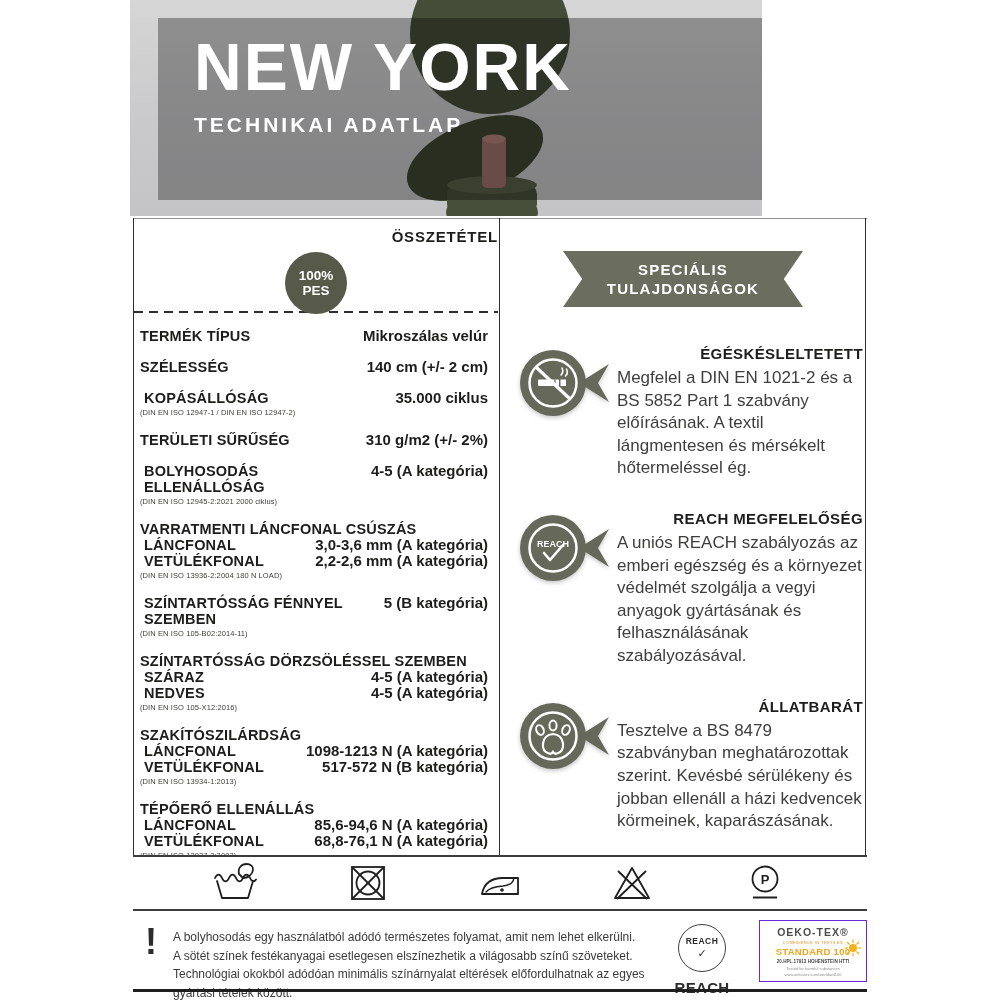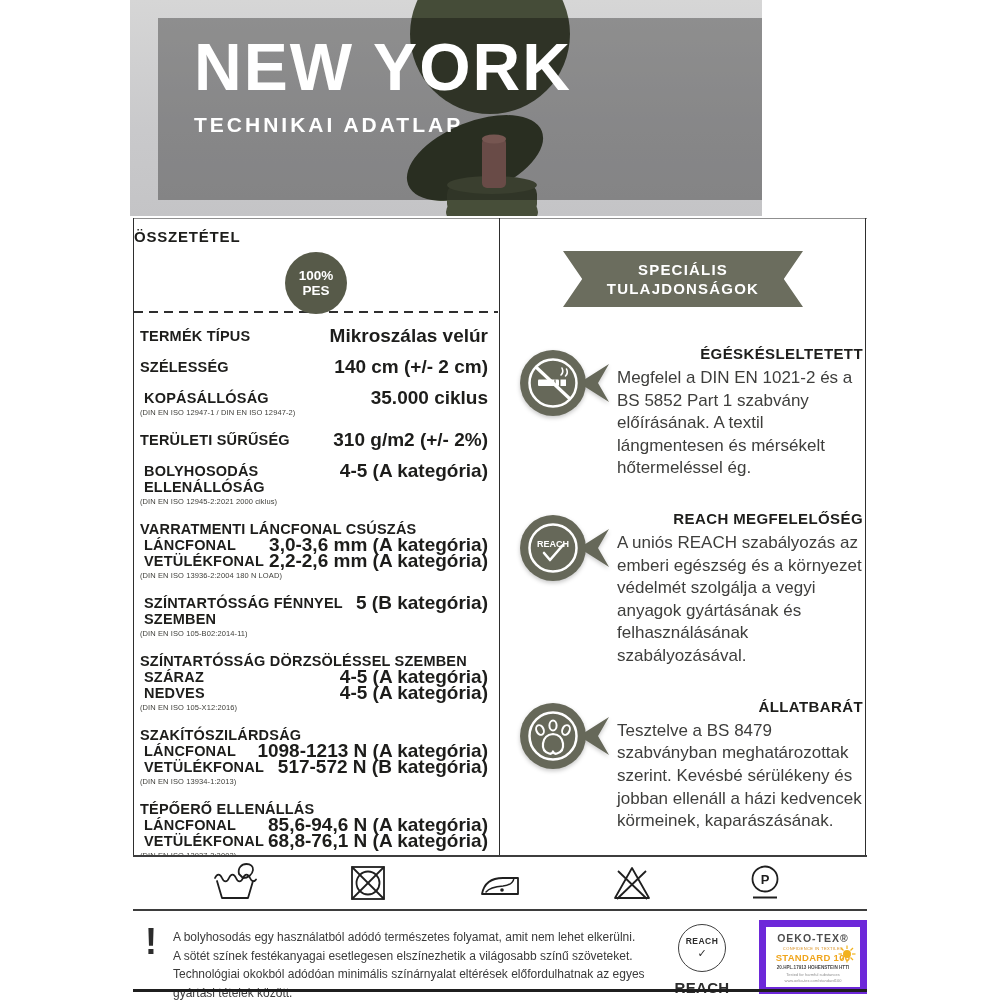--- a/index.html
+++ b/index.html
@@ -19,32 +19,32 @@
 
   
   .frame-top{position:absolute;left:3px;top:218px;width:734px;height:0;border-top:1px solid #8f8f8f;}
   .frame-left{position:absolute;left:3px;top:218px;height:637px;border-left:1.5px solid #2e2e2e;}
   .frame-right{position:absolute;left:735px;top:218px;height:637px;border-left:1.5px solid #2e2e2e;}
   .divider{position:absolute;left:369px;top:218px;height:637px;border-left:1.5px solid #2e2e2e;}
   .bottom-bar{position:absolute;left:3px;top:989px;width:734px;height:3px;background:#1f1f1f;}
 
   
   .left-col{position:absolute;left:4px;top:219px;width:364px;}
-  .composition{height:93px;text-align:left;padding-top:9px;
+  .composition{height:93px;text-align:right;padding-top:9px;
      background-image:repeating-linear-gradient(90deg,#2e2e2e 0 9px,transparent 9px 15px);
      background-position:0 100%;background-size:100% 2px;background-repeat:no-repeat;height:94px;box-sizing:border-box;}
   .comp-title{font-size:15px;font-weight:bold;letter-spacing:.8px;}
   .comp-circle{width:62px;height:62px;border-radius:50%;margin:7px auto 0;
      display:flex;flex-direction:column;justify-content:center;align-items:center;
      color:#fff;font-weight:bold;font-size:13.5px;line-height:15px;}
 
   .spec-row{display:flex;justify-content:space-between;align-items:flex-start;
             padding:0 10px 0 6px;margin-top:15px;}
   .spec-label{font-weight:bold;font-size:14.5px;line-height:16px;letter-spacing:.2px;max-width:55%;}
-  .spec-value{font-weight:bold;font-size:19px;line-height:16px;text-align:right;white-space:nowrap;}
+  .spec-value{font-weight:bold;font-size:15px;line-height:16px;text-align:right;white-space:nowrap;}
   .spec-note{font-size:7.5px;color:#3d3d38;letter-spacing:.1px;margin:2px 0 0 6px;}
   .spec-group{margin-top:15px;padding:0 10px 0 6px;}
   .group-title{font-weight:bold;font-size:14.5px;line-height:16px;letter-spacing:.2px;}
   .group-line{display:flex;justify-content:space-between;padding-left:4px;}
   .group-line .spec-label{max-width:none;}
   .spec-group .spec-note{margin-left:0;padding-left:0;}
 
   
   .right-col{position:absolute;left:371px;top:219px;width:364px;}
   .ribbon{width:240px;height:56px;margin:32px auto 0;color:#fff;text-align:center;
@@ -71,21 +71,21 @@
   .note{font-size:12px;color:#3a3a3a;line-height:18.5px;}
   .badges{margin-left:auto;display:flex;align-items:flex-start;gap:14px;margin-right:0;}
   .reach-badge{width:86px;text-align:center;margin-top:4px;}
   .reach-circle{width:46px;height:46px;border:1.5px solid #3f3f3f;border-radius:50%;margin:0 auto;
      display:flex;flex-direction:column;justify-content:center;align-items:center;background:#fff;}
   .reach-circle .rc-text{font-size:8.5px;font-weight:bold;letter-spacing:.5px;color:#2c2c2c;}
   .reach-circle .rc-check{font-size:11px;color:#2c2c2c;margin-top:1px;}
   .reach-label{margin-top:7px;font-size:15px;letter-spacing:.3px;color:#2c2c2c;}
   .reach-label .bold{font-weight:bold;}
   .reach-label .light{color:#6b6b6b;}
-  .oeko{position:relative;width:108px;border:7px solid #6d28d9;background:#fff;
+  .oeko{position:relative;width:108px;border:1px solid #6d28d9;background:#fff;
         padding:5px 4px 4px;text-align:center;box-sizing:border-box;}
   .oeko-brand{font-size:10.5px;font-weight:bold;letter-spacing:1px;color:#4c4c4c;}
   .oeko-tagline{font-size:4px;color:#d98f1f;letter-spacing:.4px;margin-top:2px;}
   .oeko-standard{font-size:9.5px;font-weight:bold;color:#f0a51c;letter-spacing:.3px;margin-top:1px;}
   .oeko-cert{font-size:4.6px;font-weight:bold;color:#4a4a4a;margin-top:2px;}
   .oeko-tiny{font-size:4px;color:#8f8f8f;margin-top:1.5px;}
   .oeko-star{position:absolute;right:4px;top:18px;}
 </style>
 </head>
 <body>

